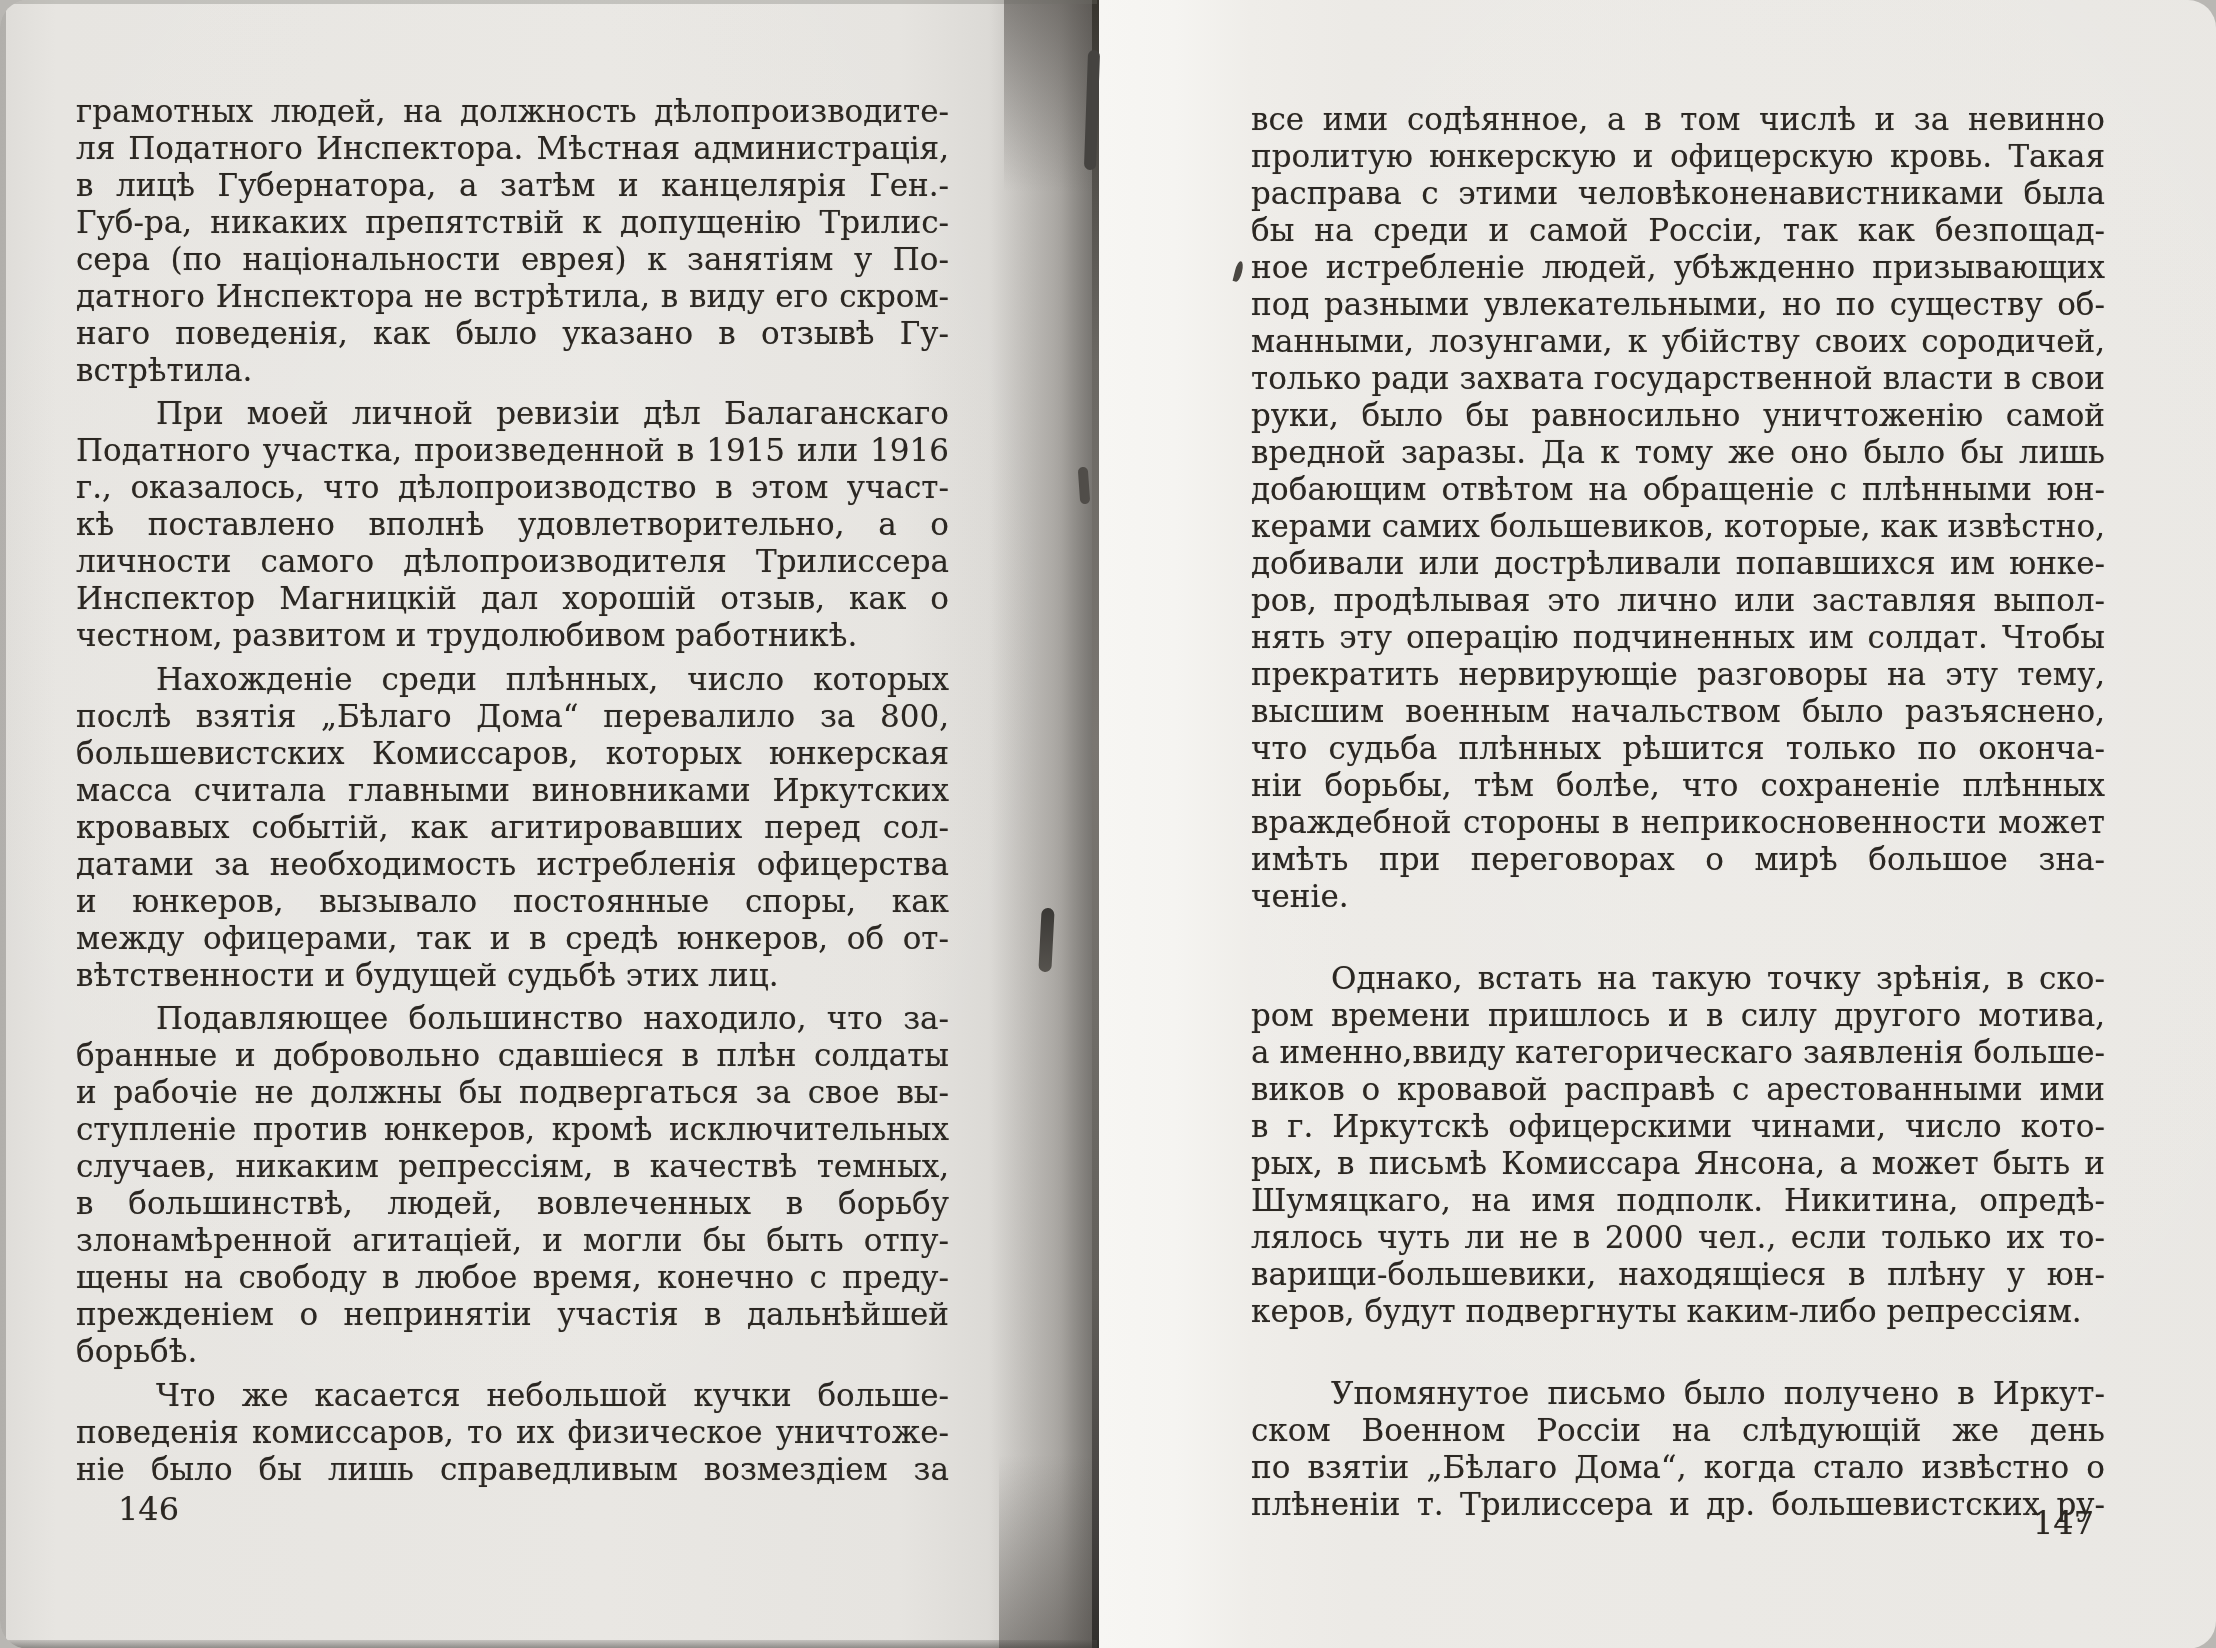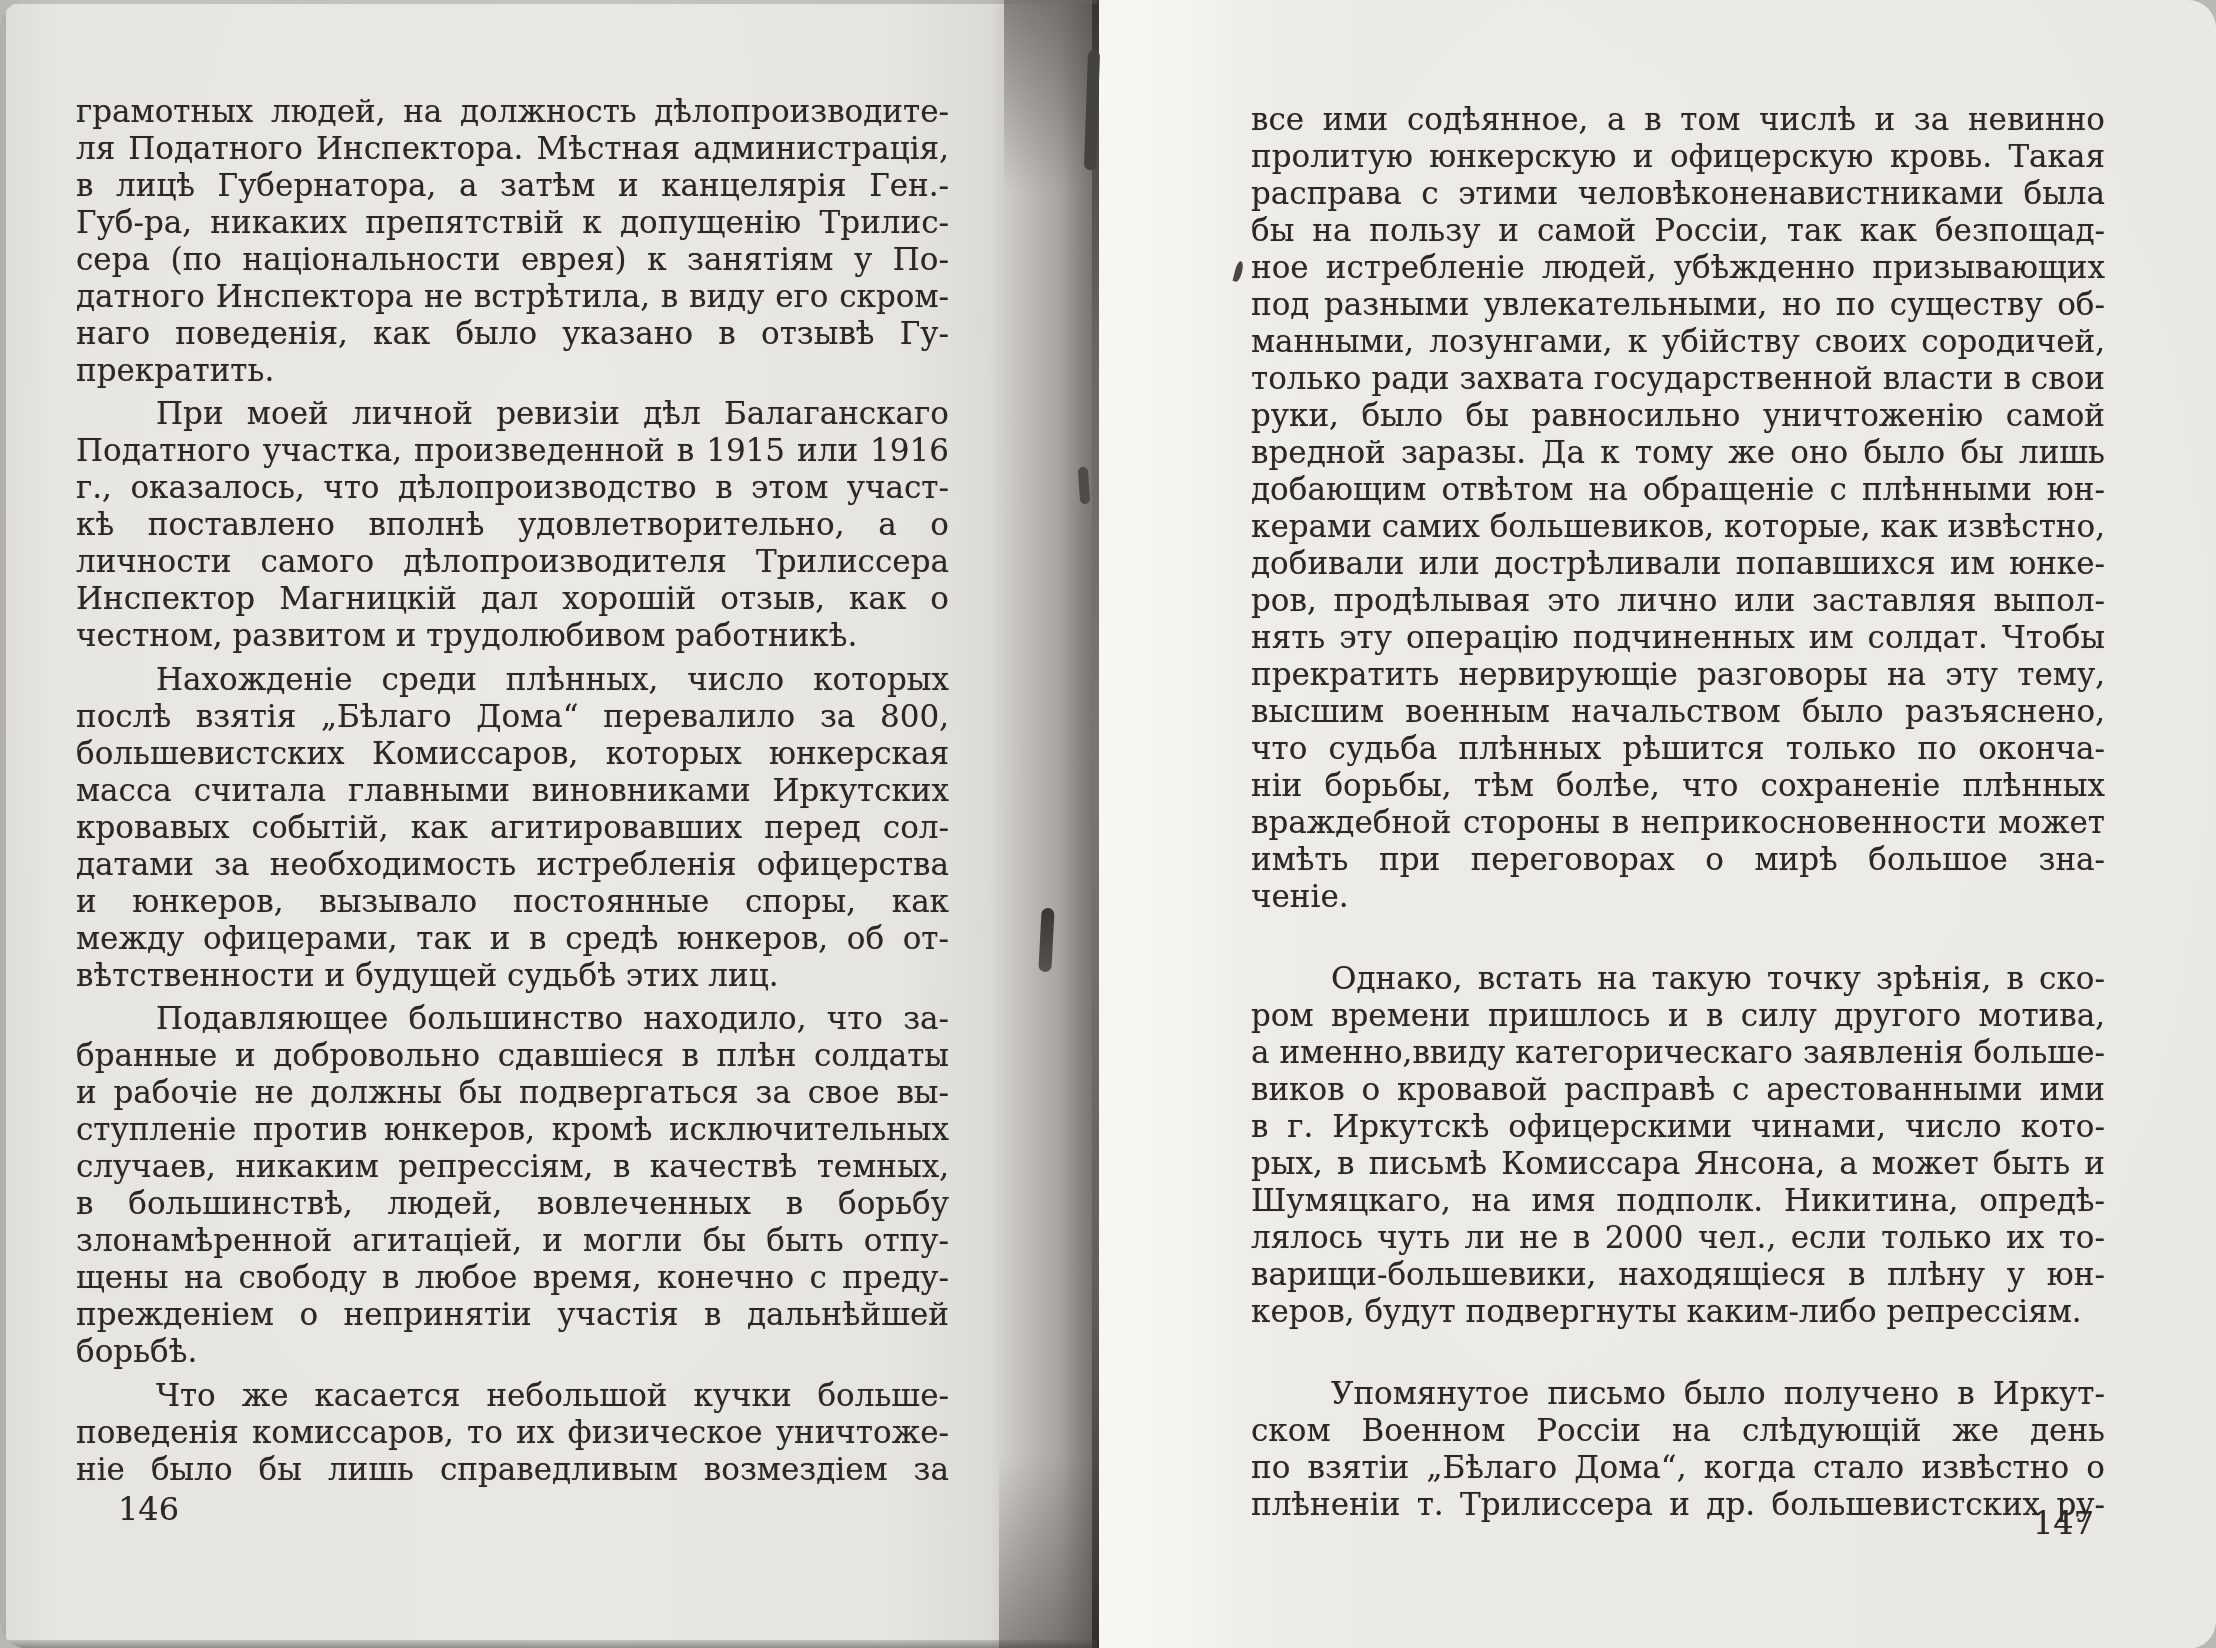--- a/index.html
+++ b/index.html
@@ -66,21 +66,21 @@
   <div class="page left">
     <div class="text-block tb-left">
         <div class="para">
           <div class="line">грамотных людей, на должность дѣлопроизводите-</div>
           <div class="line">ля Податного Инспектора. Мѣстная администрація,</div>
           <div class="line">в лицѣ Губернатора, а затѣм и канцелярія Ген.-</div>
           <div class="line">Губ-ра, никаких препятствій к допущенію Трилис-</div>
           <div class="line">сера (по національности еврея) к занятіям у По-</div>
           <div class="line">датного Инспектора не встрѣтила, в виду его скром-</div>
           <div class="line">наго поведенія, как было указано в отзывѣ Гу-</div>
-          <div class="line last">прекратить.</div>
+          <div class="line last">встрѣтила.</div>
         </div>
         <div class="para">
           <div class="line indent">При моей личной ревизіи дѣл Балаганскаго</div>
           <div class="line">Податного участка, произведенной в 1915 или 1916</div>
           <div class="line">г., оказалось, что дѣлопроизводство в этом участ-</div>
           <div class="line">кѣ поставлено вполнѣ удовлетворительно, а о</div>
           <div class="line">личности самого дѣлопроизводителя Трилиссера</div>
           <div class="line">Инспектор Магницкій дал хорошій отзыв, как о</div>
           <div class="line last">честном, развитом и трудолюбивом работникѣ.</div>
         </div>
@@ -115,21 +115,21 @@
       </div>
     <div class="page-number num-left">146</div>
   </div>
 
   <div class="page right">
     <div class="text-block tb-right">
         <div class="para">
           <div class="line">все ими содѣянное, а в том числѣ и за невинно</div>
           <div class="line">пролитую юнкерскую и офицерскую кровь. Такая</div>
           <div class="line">расправа с этими человѣконенавистниками была</div>
-          <div class="line">бы на пользу и самой Россіи, так как безпощад-</div>
+          <div class="line">бы на среди и самой Россіи, так как безпощад-</div>
           <div class="line">ное истребленіе людей, убѣжденно призывающих</div>
           <div class="line">под разными увлекательными, но по существу об-</div>
           <div class="line">манными, лозунгами, к убійству своих сородичей,</div>
           <div class="line">только ради захвата государственной власти в свои</div>
           <div class="line">руки, было бы равносильно уничтоженію самой</div>
           <div class="line">вредной заразы. Да к тому же оно было бы лишь по-</div>
           <div class="line">добающим отвѣтом на обращеніе с плѣнными юн-</div>
           <div class="line">керами самих большевиков, которые, как извѣстно,</div>
           <div class="line">добивали или дострѣливали попавшихся им юнке-</div>
           <div class="line">ров, продѣлывая это лично или заставляя выпол-</div>

